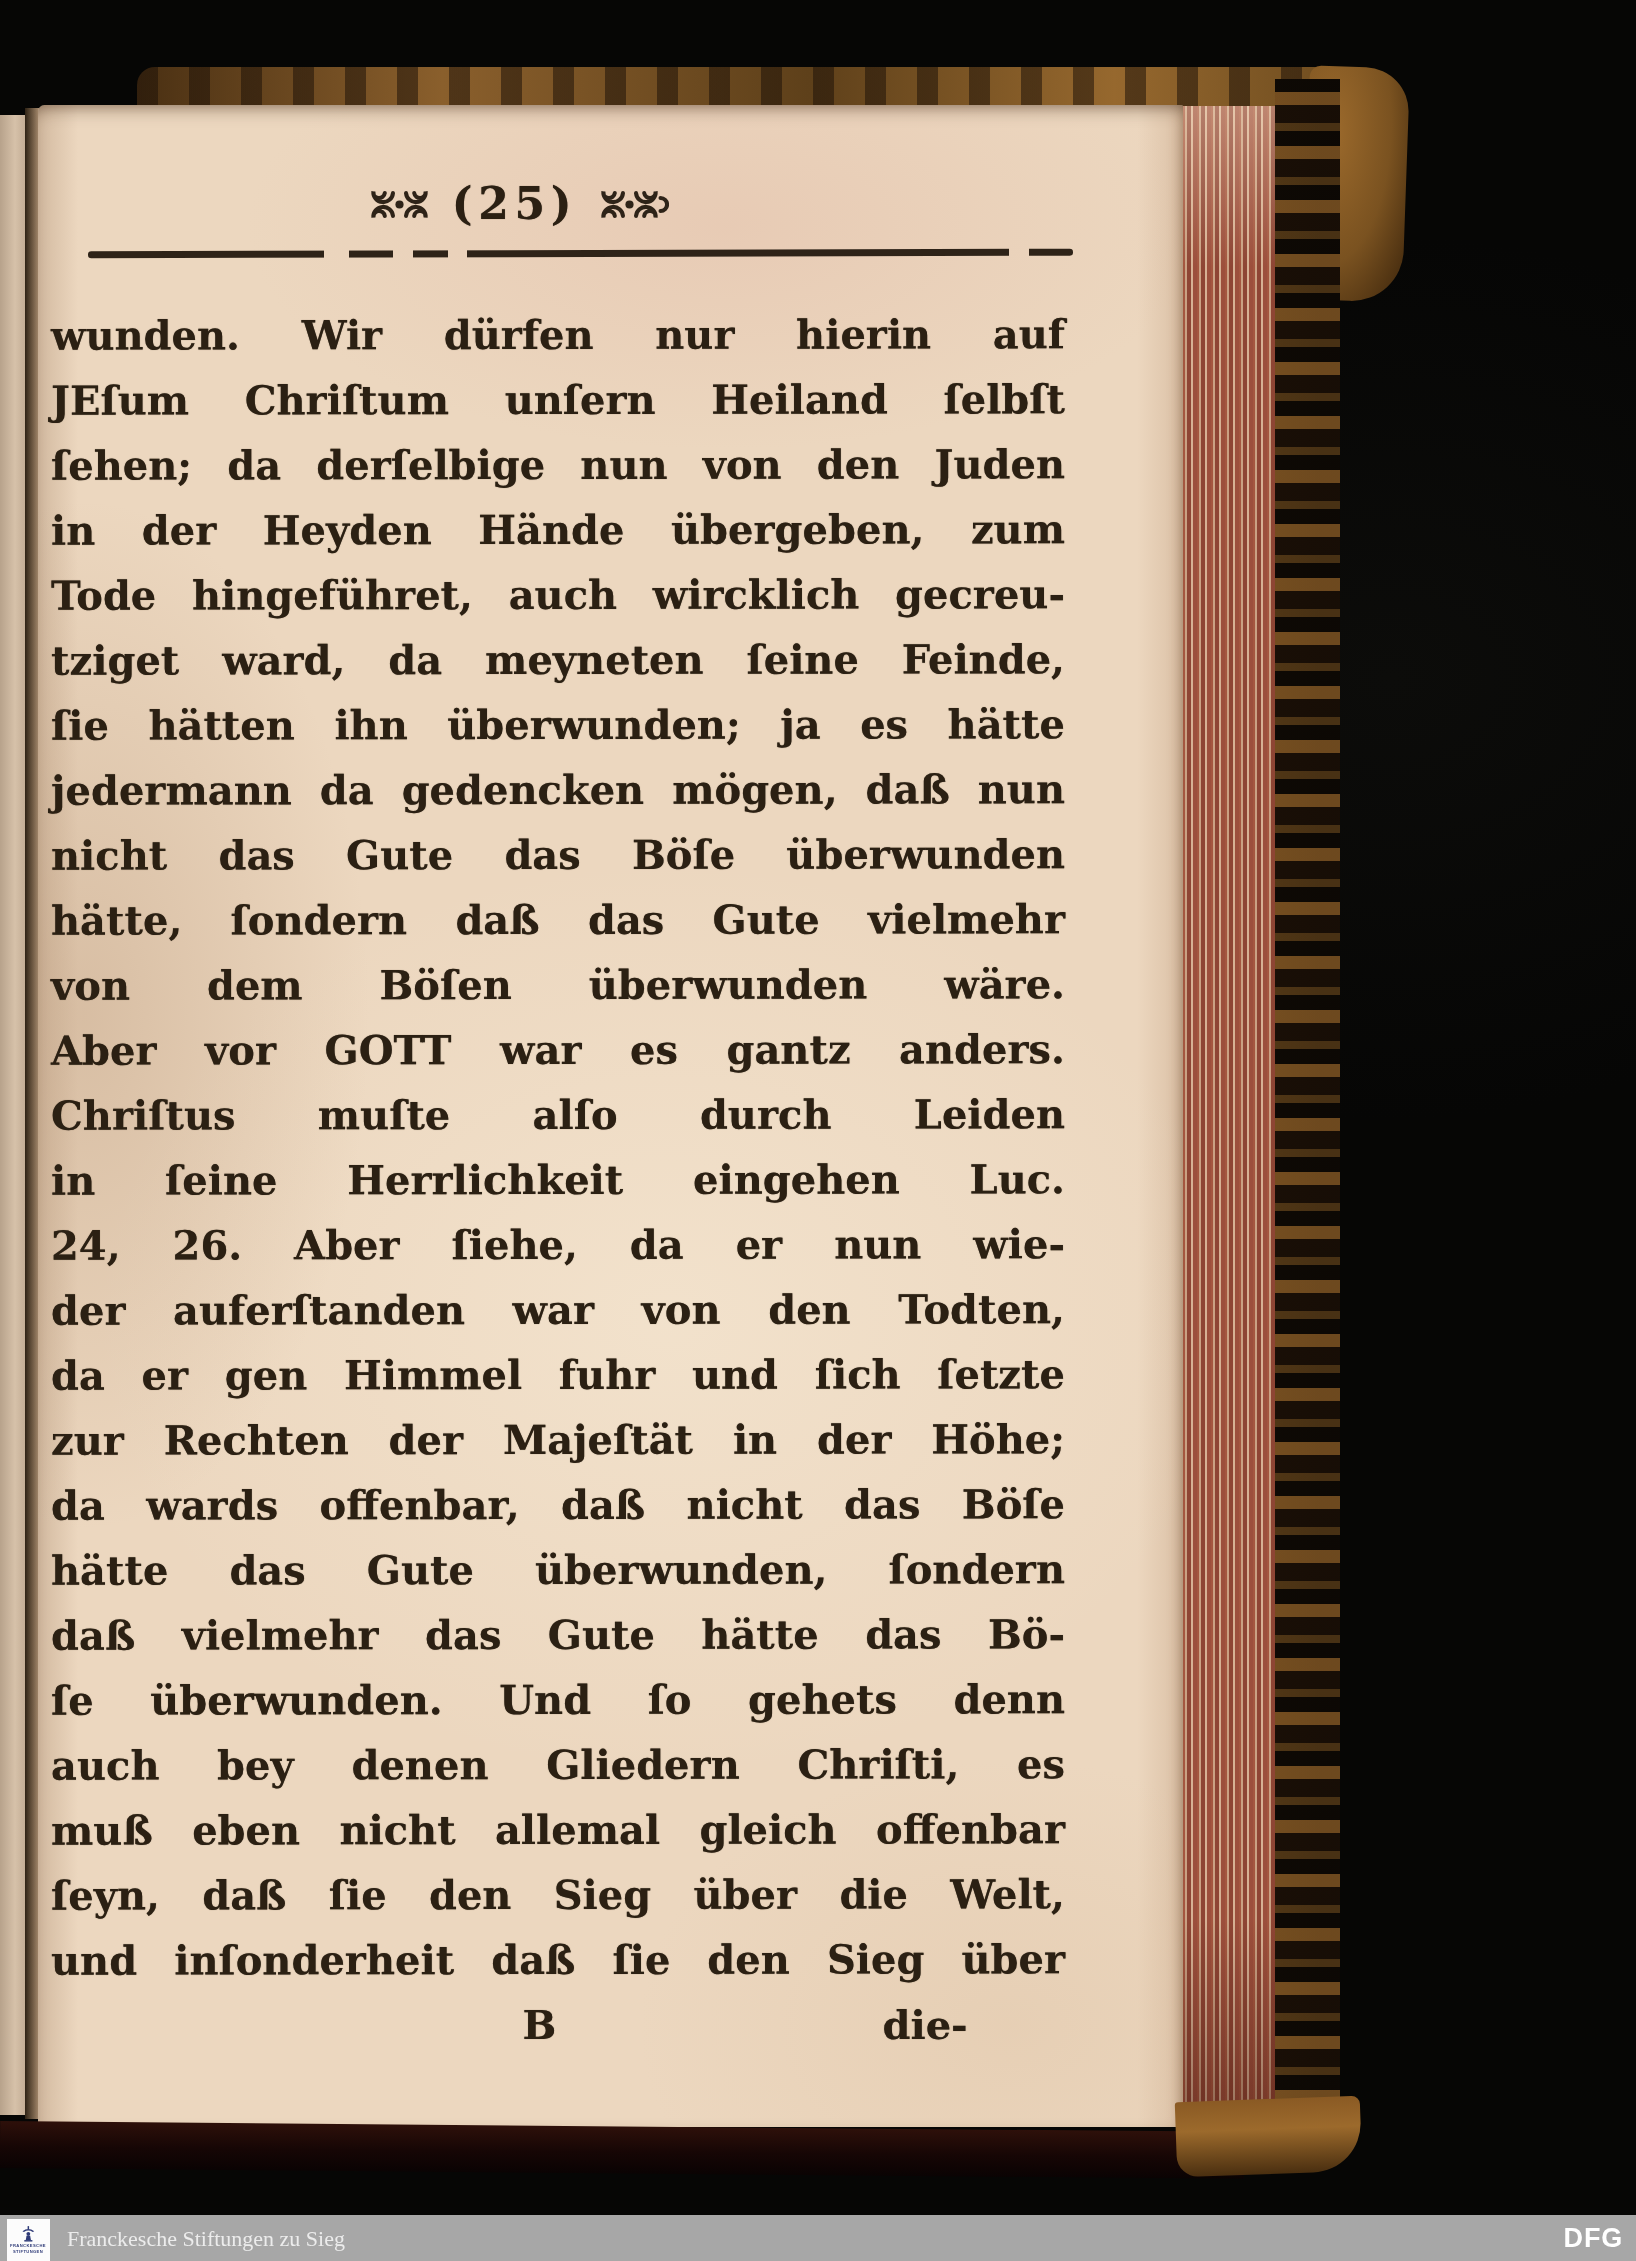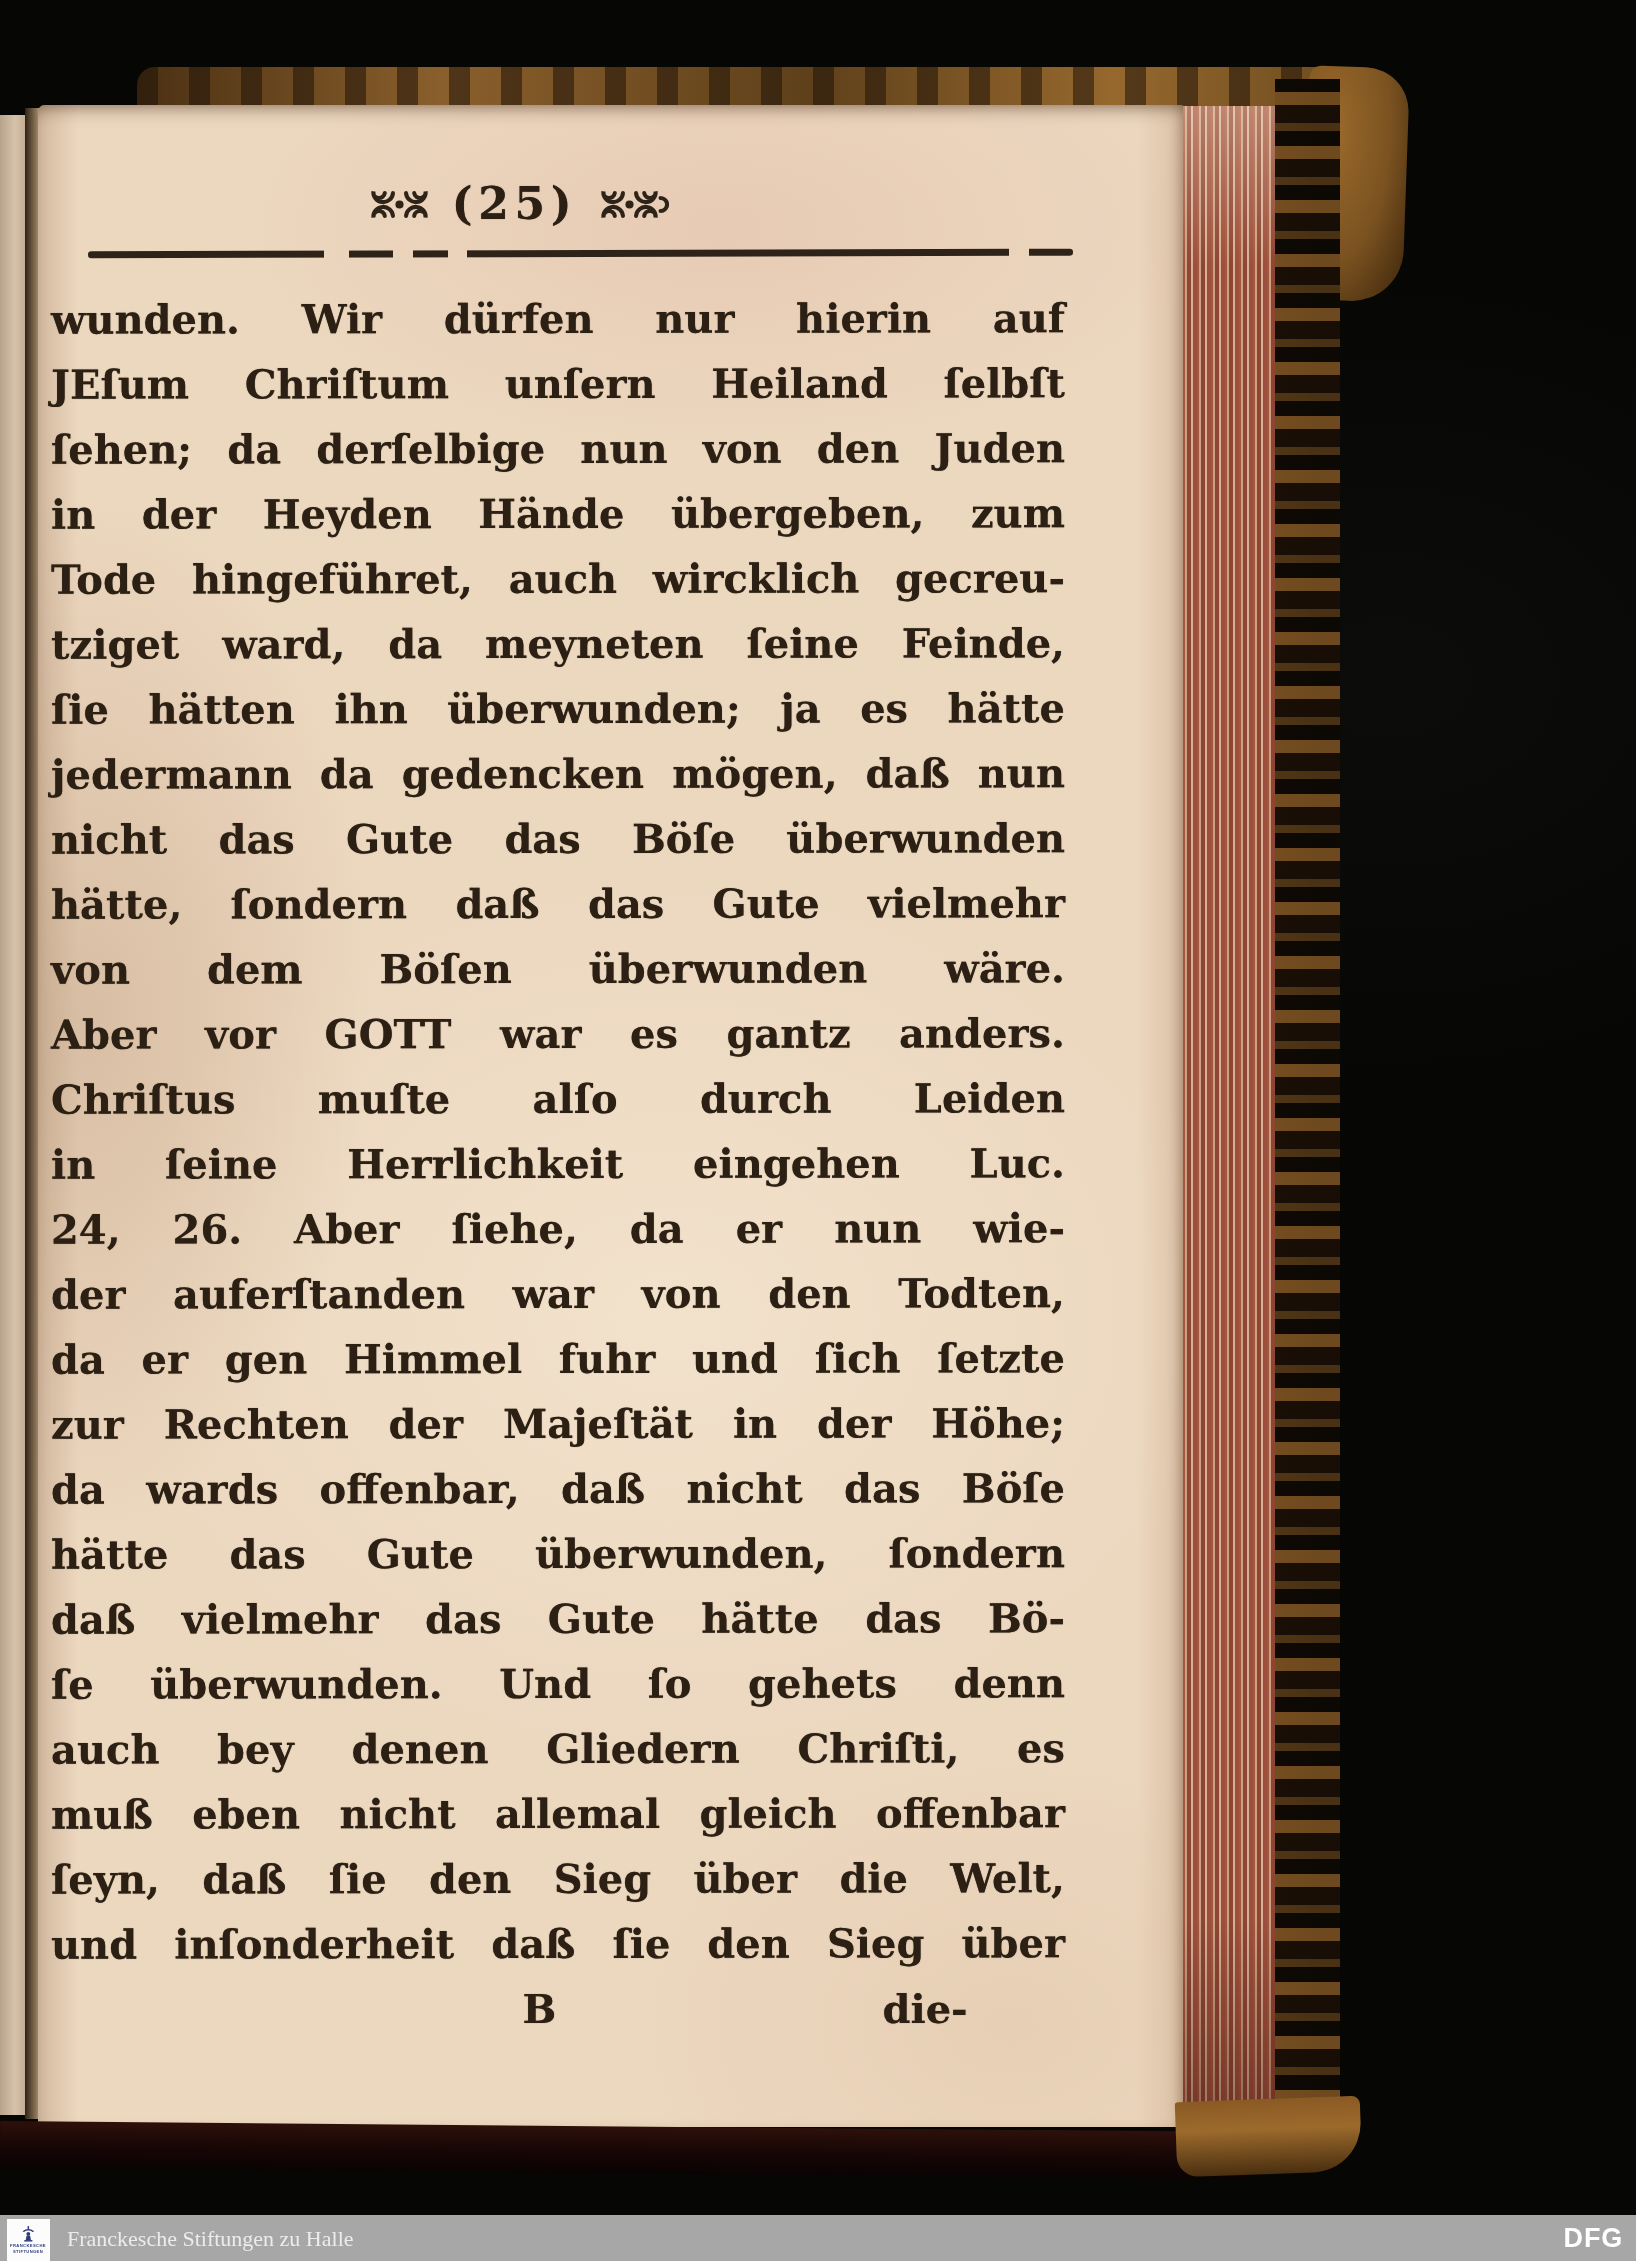--- a/index.html
+++ b/index.html
@@ -82,21 +82,21 @@
     position:absolute;left:88px;top:250px;width:985px;height:7.4px;
     background:linear-gradient(90deg,
       #2e2318 0 24%, rgba(0,0,0,0) 24% 26.5%,
       #2e2318 26.5% 31%, rgba(0,0,0,0) 31% 33%,
       #2e2318 33% 36.5%, rgba(0,0,0,0) 36.5% 38.5%,
       #2e2318 38.5% 93.5%, rgba(0,0,0,0) 93.5% 95.5%,
       #2e2318 95.5% 100%);
     border-radius:3.3px;transform:rotate(-.15deg);
   }
   .textblock{
-    position:absolute;left:51px;top:286px;width:1014px;
+    position:absolute;left:51px;top:302px;width:1014px;
     color:#2b2013;font-weight:bold;font-size:40px;
     text-shadow:0 0 0.8px rgba(43,32,19,.65);
   }
   .line{
     height:65px;line-height:65px;white-space:nowrap;
     text-align:justify;text-align-last:justify;
     transform:rotate(-.08deg);
   }
   .sigrow{position:relative;height:65px;line-height:65px;}
   .sig{position:absolute;left:46.5%;}
@@ -199,15 +199,15 @@
   <svg width="14.7" height="16.4" viewBox="0 0 20 22" fill="#2f3b78">
     <rect x="9" y="0" width="2" height="4"></rect>
     <path d="M2 7 Q10 1 18 7 L16 8 Q10 4 4 8 Z"></path>
     <circle cx="10" cy="10.5" r="2.6"></circle>
     <path d="M6.5 19 L7.5 13 Q10 11.6 12.5 13 L13.5 19 Z"></path>
     <rect x="4.5" y="19" width="11" height="2"></rect>
   </svg>
   <div class="lg-txt">FRANCKESCHE</div>
   <div class="lg-txt">STIFTUNGEN</div>
 </div>
-<div class="inst-name">Franckesche Stiftungen zu Halle</div>
+<div class="inst-name">Franckesche Stiftungen zu Sieg</div>
 <div class="dfg">DFG</div>
 
 
 </body></html>

